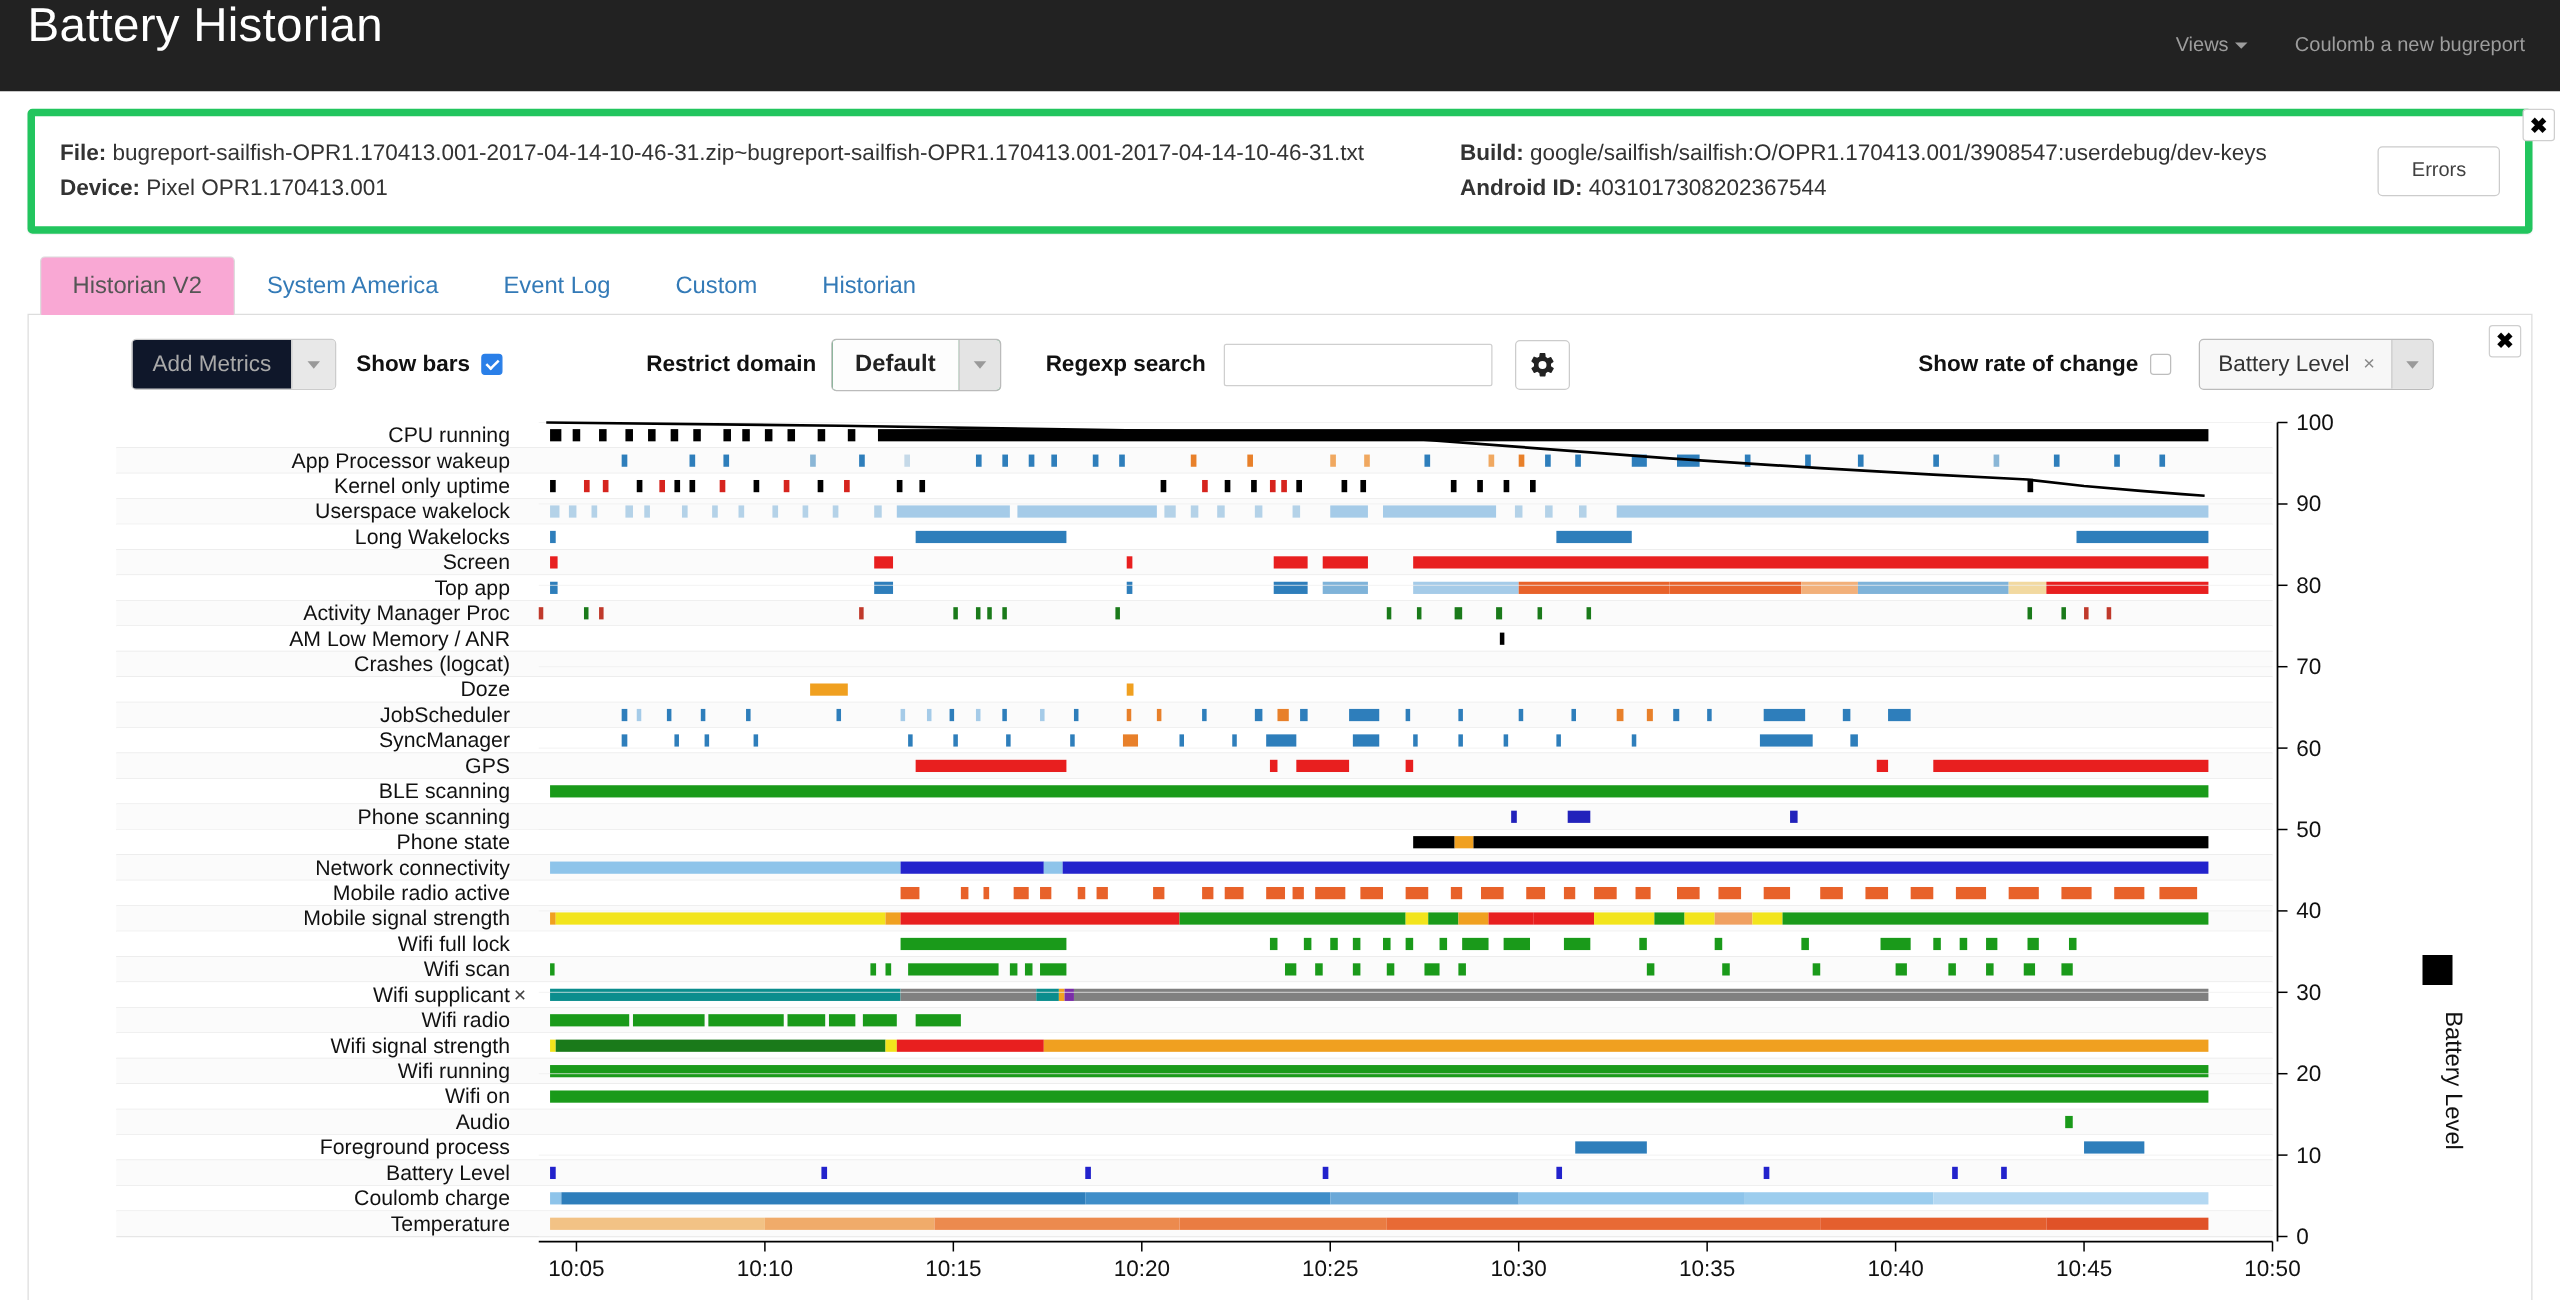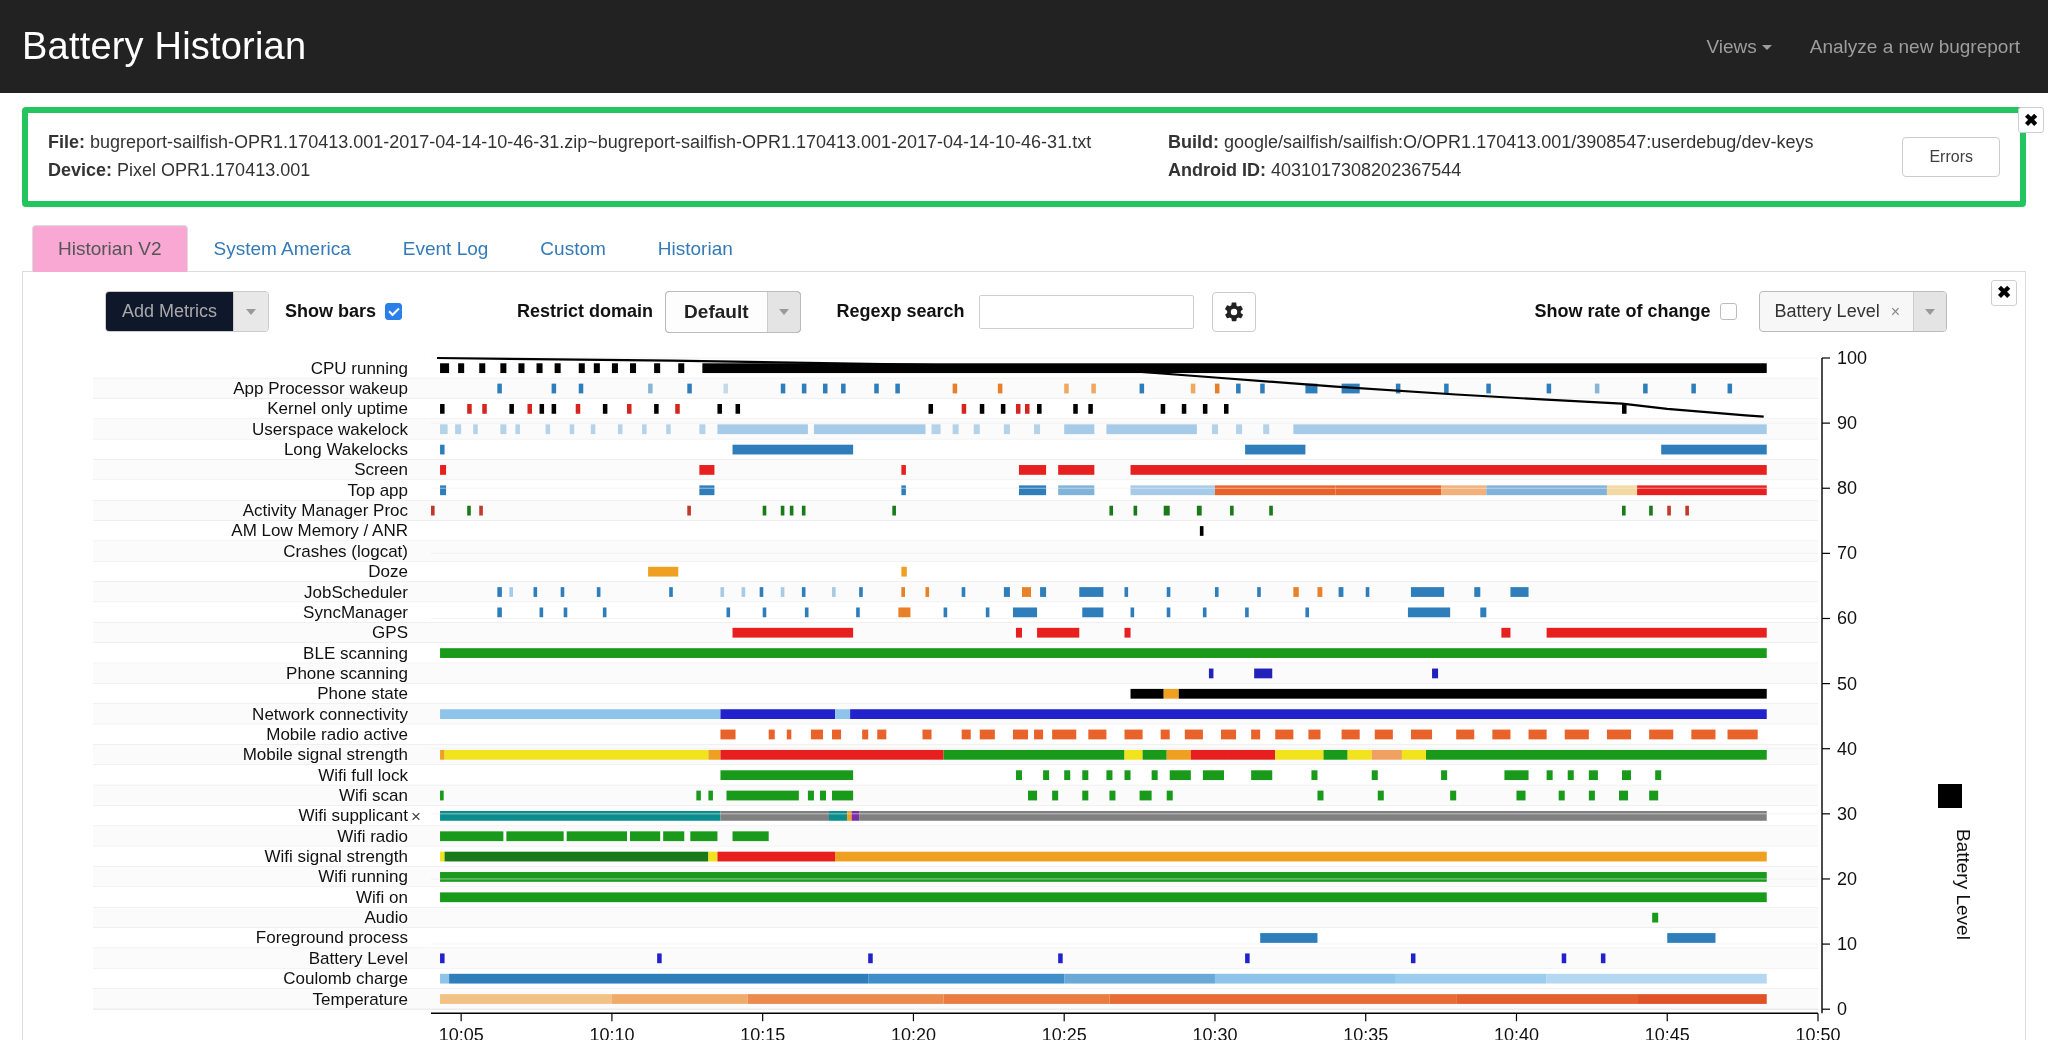--- a/index.html
+++ b/index.html
@@ -6,42 +6,41 @@
   html, body {
     margin: 0; padding: 0;
     width: 2048px; height: 1040px;
     background: #ffffff;
     font-family: "Liberation Sans", sans-serif;
     overflow: hidden;
   }
 
   
   .navbar {
-    height: 93px;
+    height: 73px;
     background: #222222;
     display: flex;
-    align-items: center;
     padding: 0 28px 0 22px;
     position: relative;
   }
   .brand {
     color: #ffffff;
     font-size: 38px;
     font-weight: 400;
     letter-spacing: 0.2px;
   }
   .nav-right {
     margin-left: auto;
     display: flex;
     align-items: center;
     gap: 38px;
   }
   .nav-link {
     color: #9d9d9d;
-    font-size: 19px;
+    font-size: 16px;
     text-decoration: none;
     white-space: nowrap;
   }
   .caret {
     display: inline-block;
     width: 0; height: 0;
     border-left: 5px solid transparent;
     border-right: 5px solid transparent;
     border-top: 5px solid #9d9d9d;
     margin-left: 5px;
@@ -262,21 +261,21 @@
   .chart-area { position: relative; height: 760px; }
   .chart-svg { display: block; }
 </style>
 </head>
 <body>
 
 <div class="navbar">
   <div class="brand">Battery Historian</div>
   <div class="nav-right">
     <a class="nav-link" href="#"><span>Views</span><span class="caret"></span></a>
-    <a class="nav-link" href="#">Analyze a new bugreport</a>
+    <a class="nav-link" href="#">Coulomb a new bugreport</a>
   </div>
 </div>
 
 <div class="info-wrap">
   <div class="info-panel">
     <div class="info-col left">
       <div>
         <b>File:</b>
         <span>bugreport-sailfish-OPR1.170413.001-2017-04-14-10-46-31.zip~bugreport-sailfish-OPR1.170413.001-2017-04-14-10-46-31.txt</span>
       </div>

